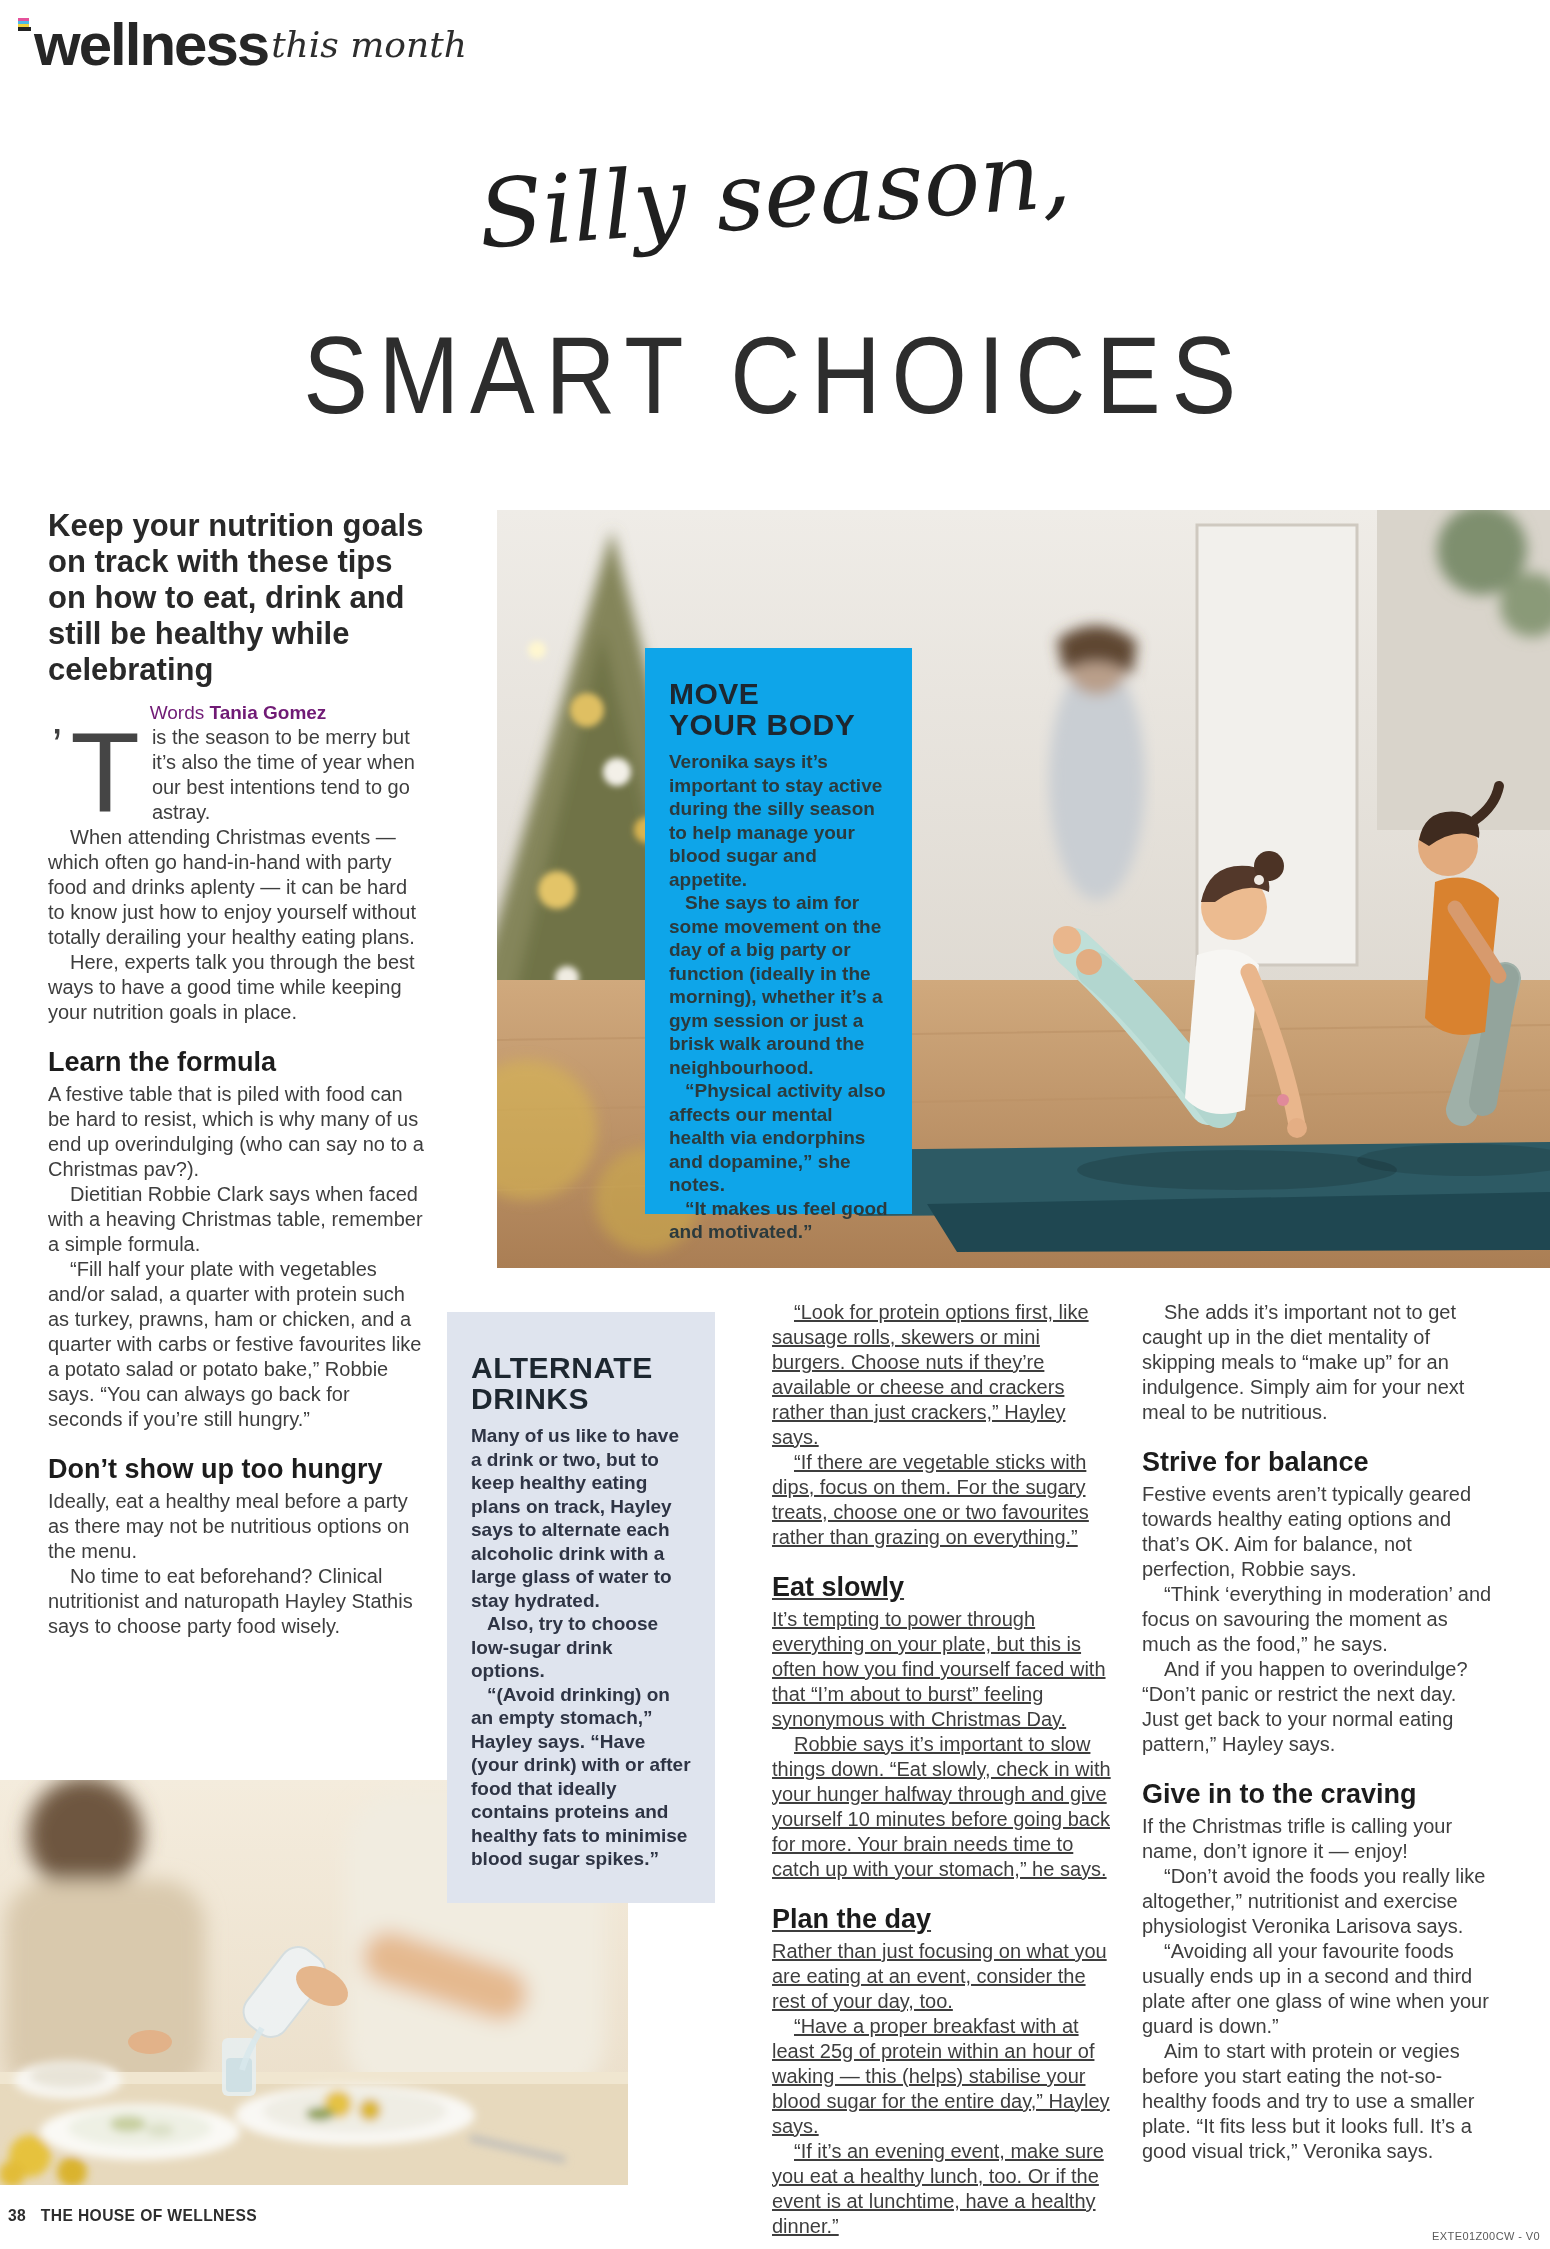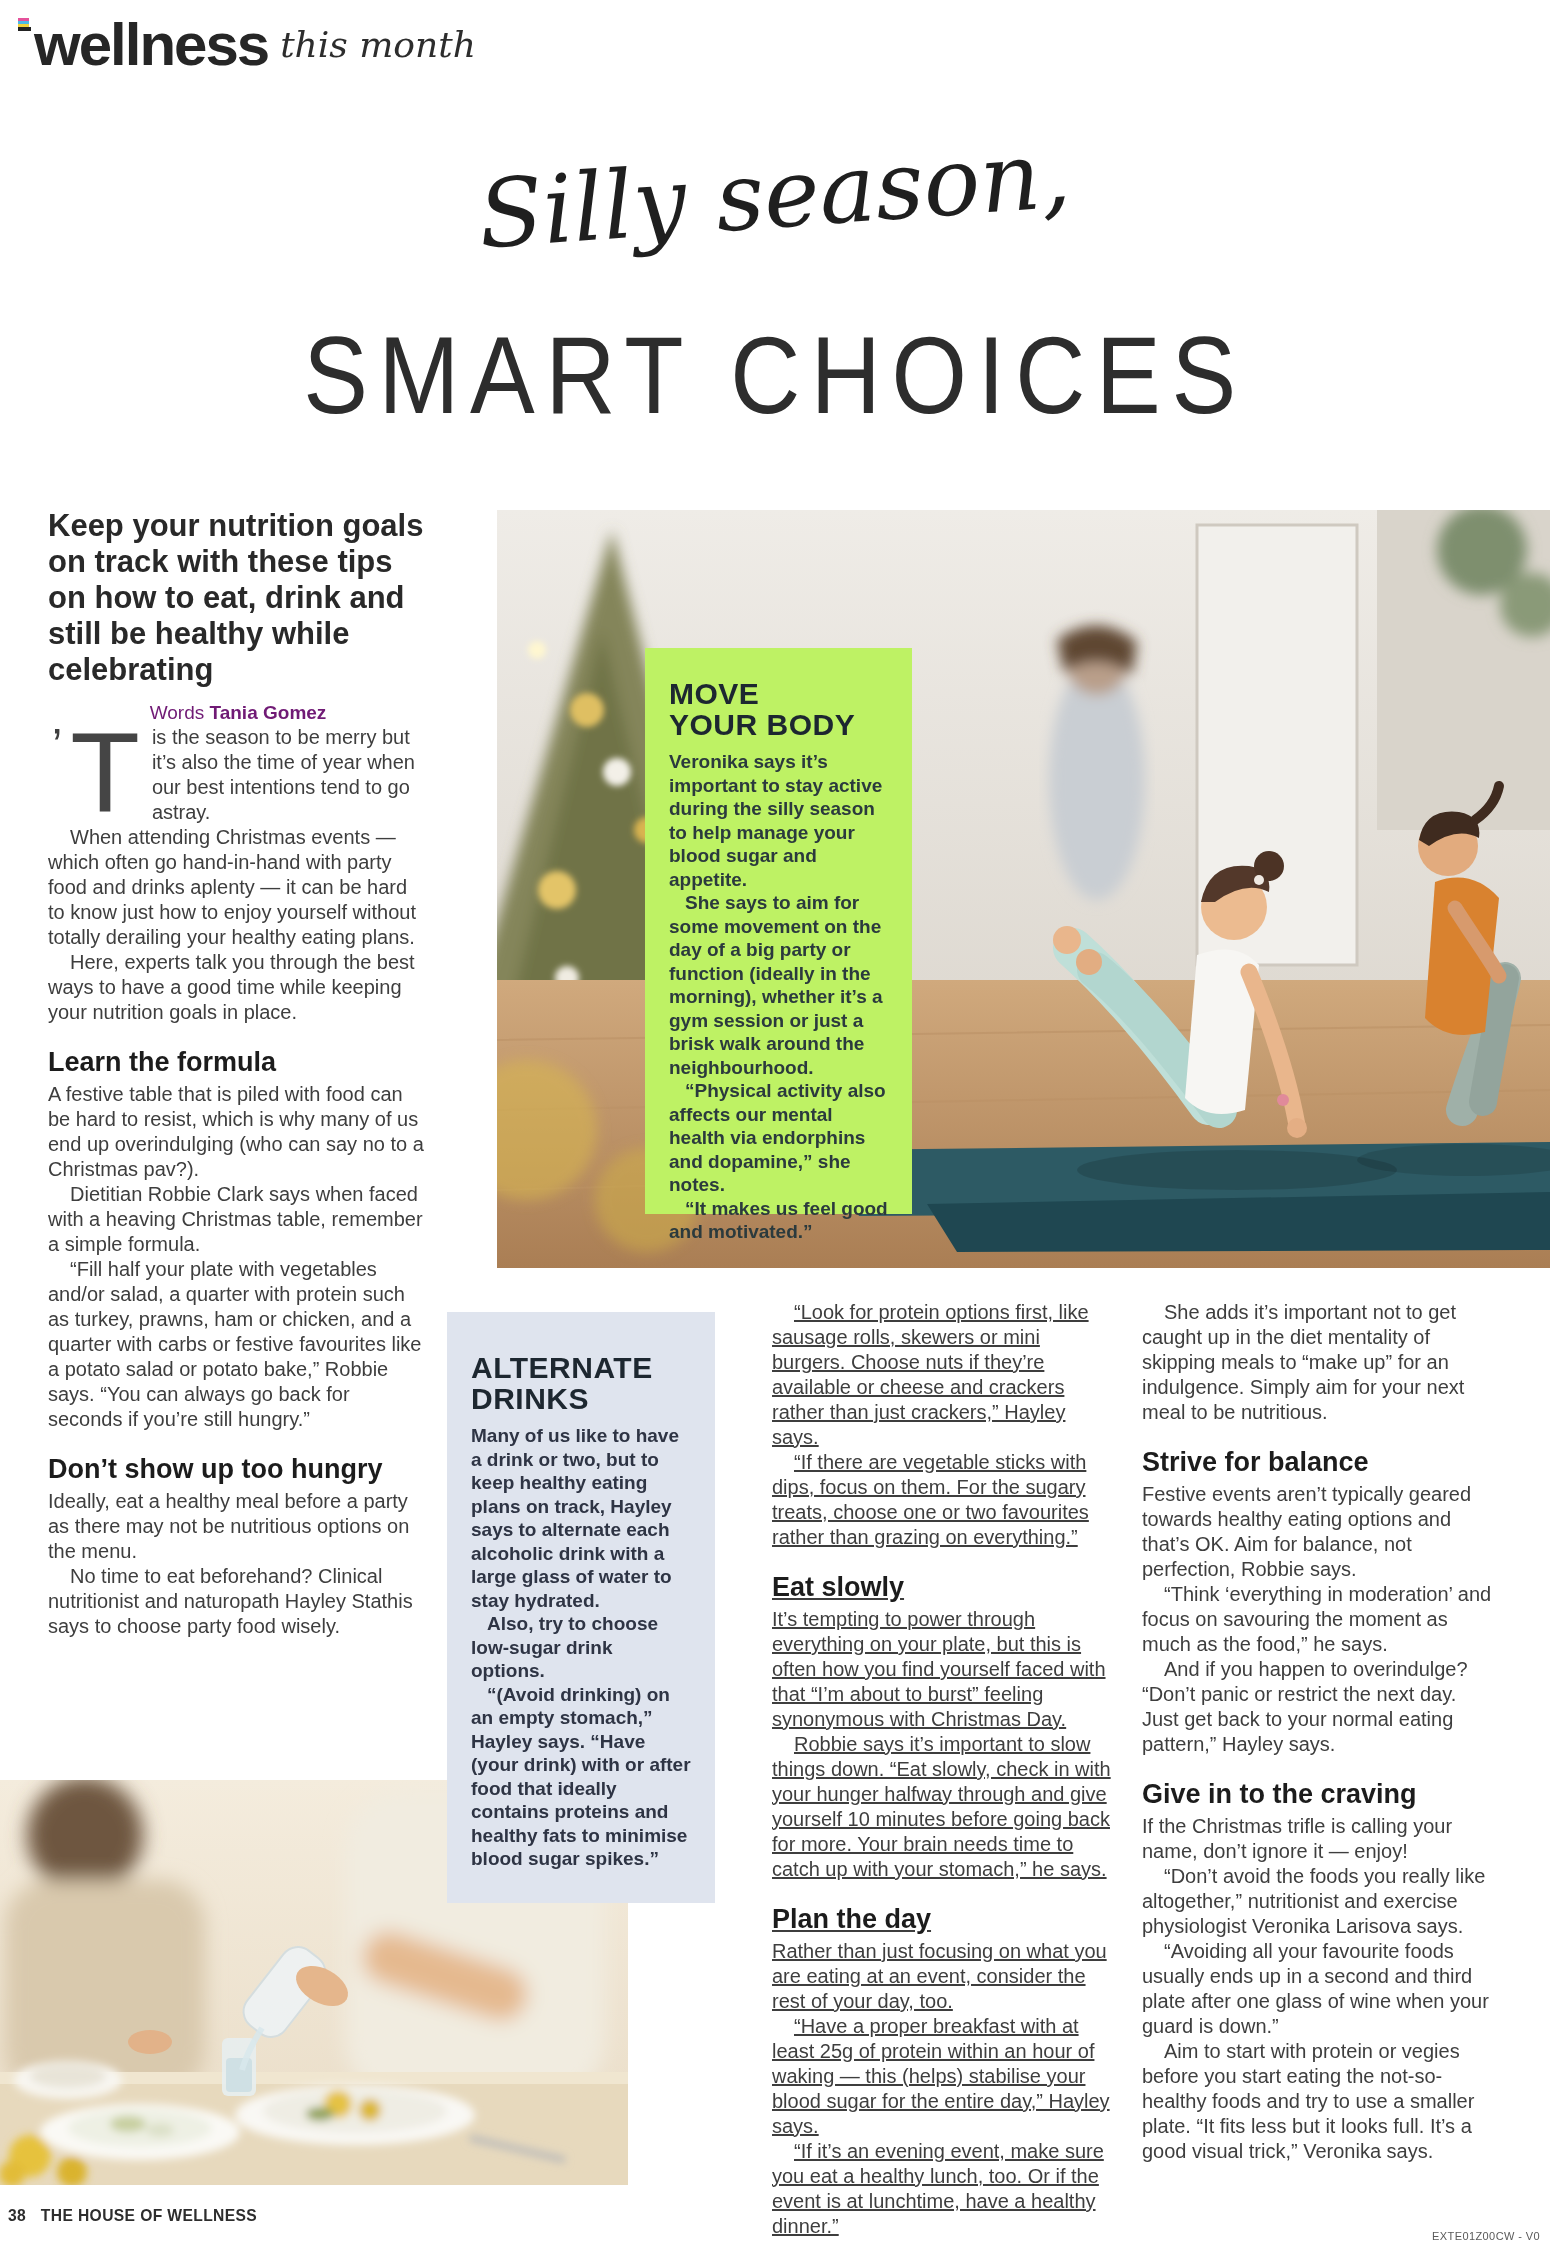--- a/index.html
+++ b/index.html
@@ -7,21 +7,21 @@
     position:relative; width:1550px; height:2249px; margin:0 auto;
     background:#ffffff; overflow:hidden;
     font-family:"Liberation Sans", sans-serif;
   }
 
   
   .masthead { position:absolute; top:10px; left:18px; white-space:nowrap; }
   .reg-mark { position:absolute; left:0; top:8px; }
   .reg-mark i { display:block; width:11px; height:3px; }
   .brand { font-size:60px; font-weight:bold; letter-spacing:-2px; color:#262626; margin-left:16px; }
-  .brand-suffix { font-family:"DejaVu Serif", serif; font-style:italic; font-size:36px; color:#2d2d2d; margin-left:12px; position:relative; top:-8px; }
+  .brand-suffix { font-family:"DejaVu Serif", serif; font-style:italic; font-size:36px; color:#2d2d2d; margin-left:3px; position:relative; top:-8px; }
 
   
   .title-script { position:absolute; left:478px; top:140px; margin:0;
     font-family:"DejaVu Serif", serif; font-style:italic; font-weight:400;
     font-size:94px; color:#1f1f1f; transform:rotate(-4deg); white-space:nowrap; z-index:3; }
   .title-main { position:absolute; left:235px; top:312px; width:1080px; margin:0;
     text-align:center; font-size:100px; font-weight:400; letter-spacing:11px;
     color:#2d2d2d; transform:scale(0.97,1.1); transform-origin:center top; white-space:nowrap; z-index:2; }
 
   
@@ -152,21 +152,21 @@
         <path d="M1008 468 C1000 515 992 555 986 592" stroke="#93a49c" stroke-width="28" fill="none"></path>
         <path d="M938 372 Q975 358 1002 388 L988 522 Q950 532 928 508 Z" fill="#d9822f"></path>
         <path d="M958 398 C975 425 992 448 1002 466" stroke="#d79a6d" stroke-width="15" fill="none"></path>
         <circle cx="951" cy="336" r="30" fill="#e2ab7e"></circle>
         <path d="M922 330 Q928 298 962 302 Q985 306 982 328 Q960 316 932 336 Z" fill="#3f2b1f"></path>
         <path d="M978 310 Q998 296 1002 276" stroke="#3f2b1f" stroke-width="10" fill="none"></path>
       </g>
     </svg>
   </div>
 
-  <aside class="box box-move" style="background:#bef264">
+  <aside class="box box-move" style="background:#0ea5e9">
     <h3 class="box-h">MOVE</h3>
     <h3 class="box-h">YOUR BODY</h3>
     <p>Veronika says it’s important to stay active during the silly season to help manage your blood sugar and appetite.</p>
     <p class="ind">She says to aim for some movement on the day of a big party or function (ideally in the morning), whether it’s a gym session or just a brisk walk around the neighbourhood.</p>
     <p class="ind">“Physical activity also affects our mental health via endorphins and dopamine,” she notes.</p>
     <p class="ind">“It makes us feel good and motivated.”</p>
   </aside>
 
   <div class="col col-left">
     <h2 class="intro-h">Keep your nutrition goals on track with these tips on how to eat, drink and still be healthy while celebrating</h2>

